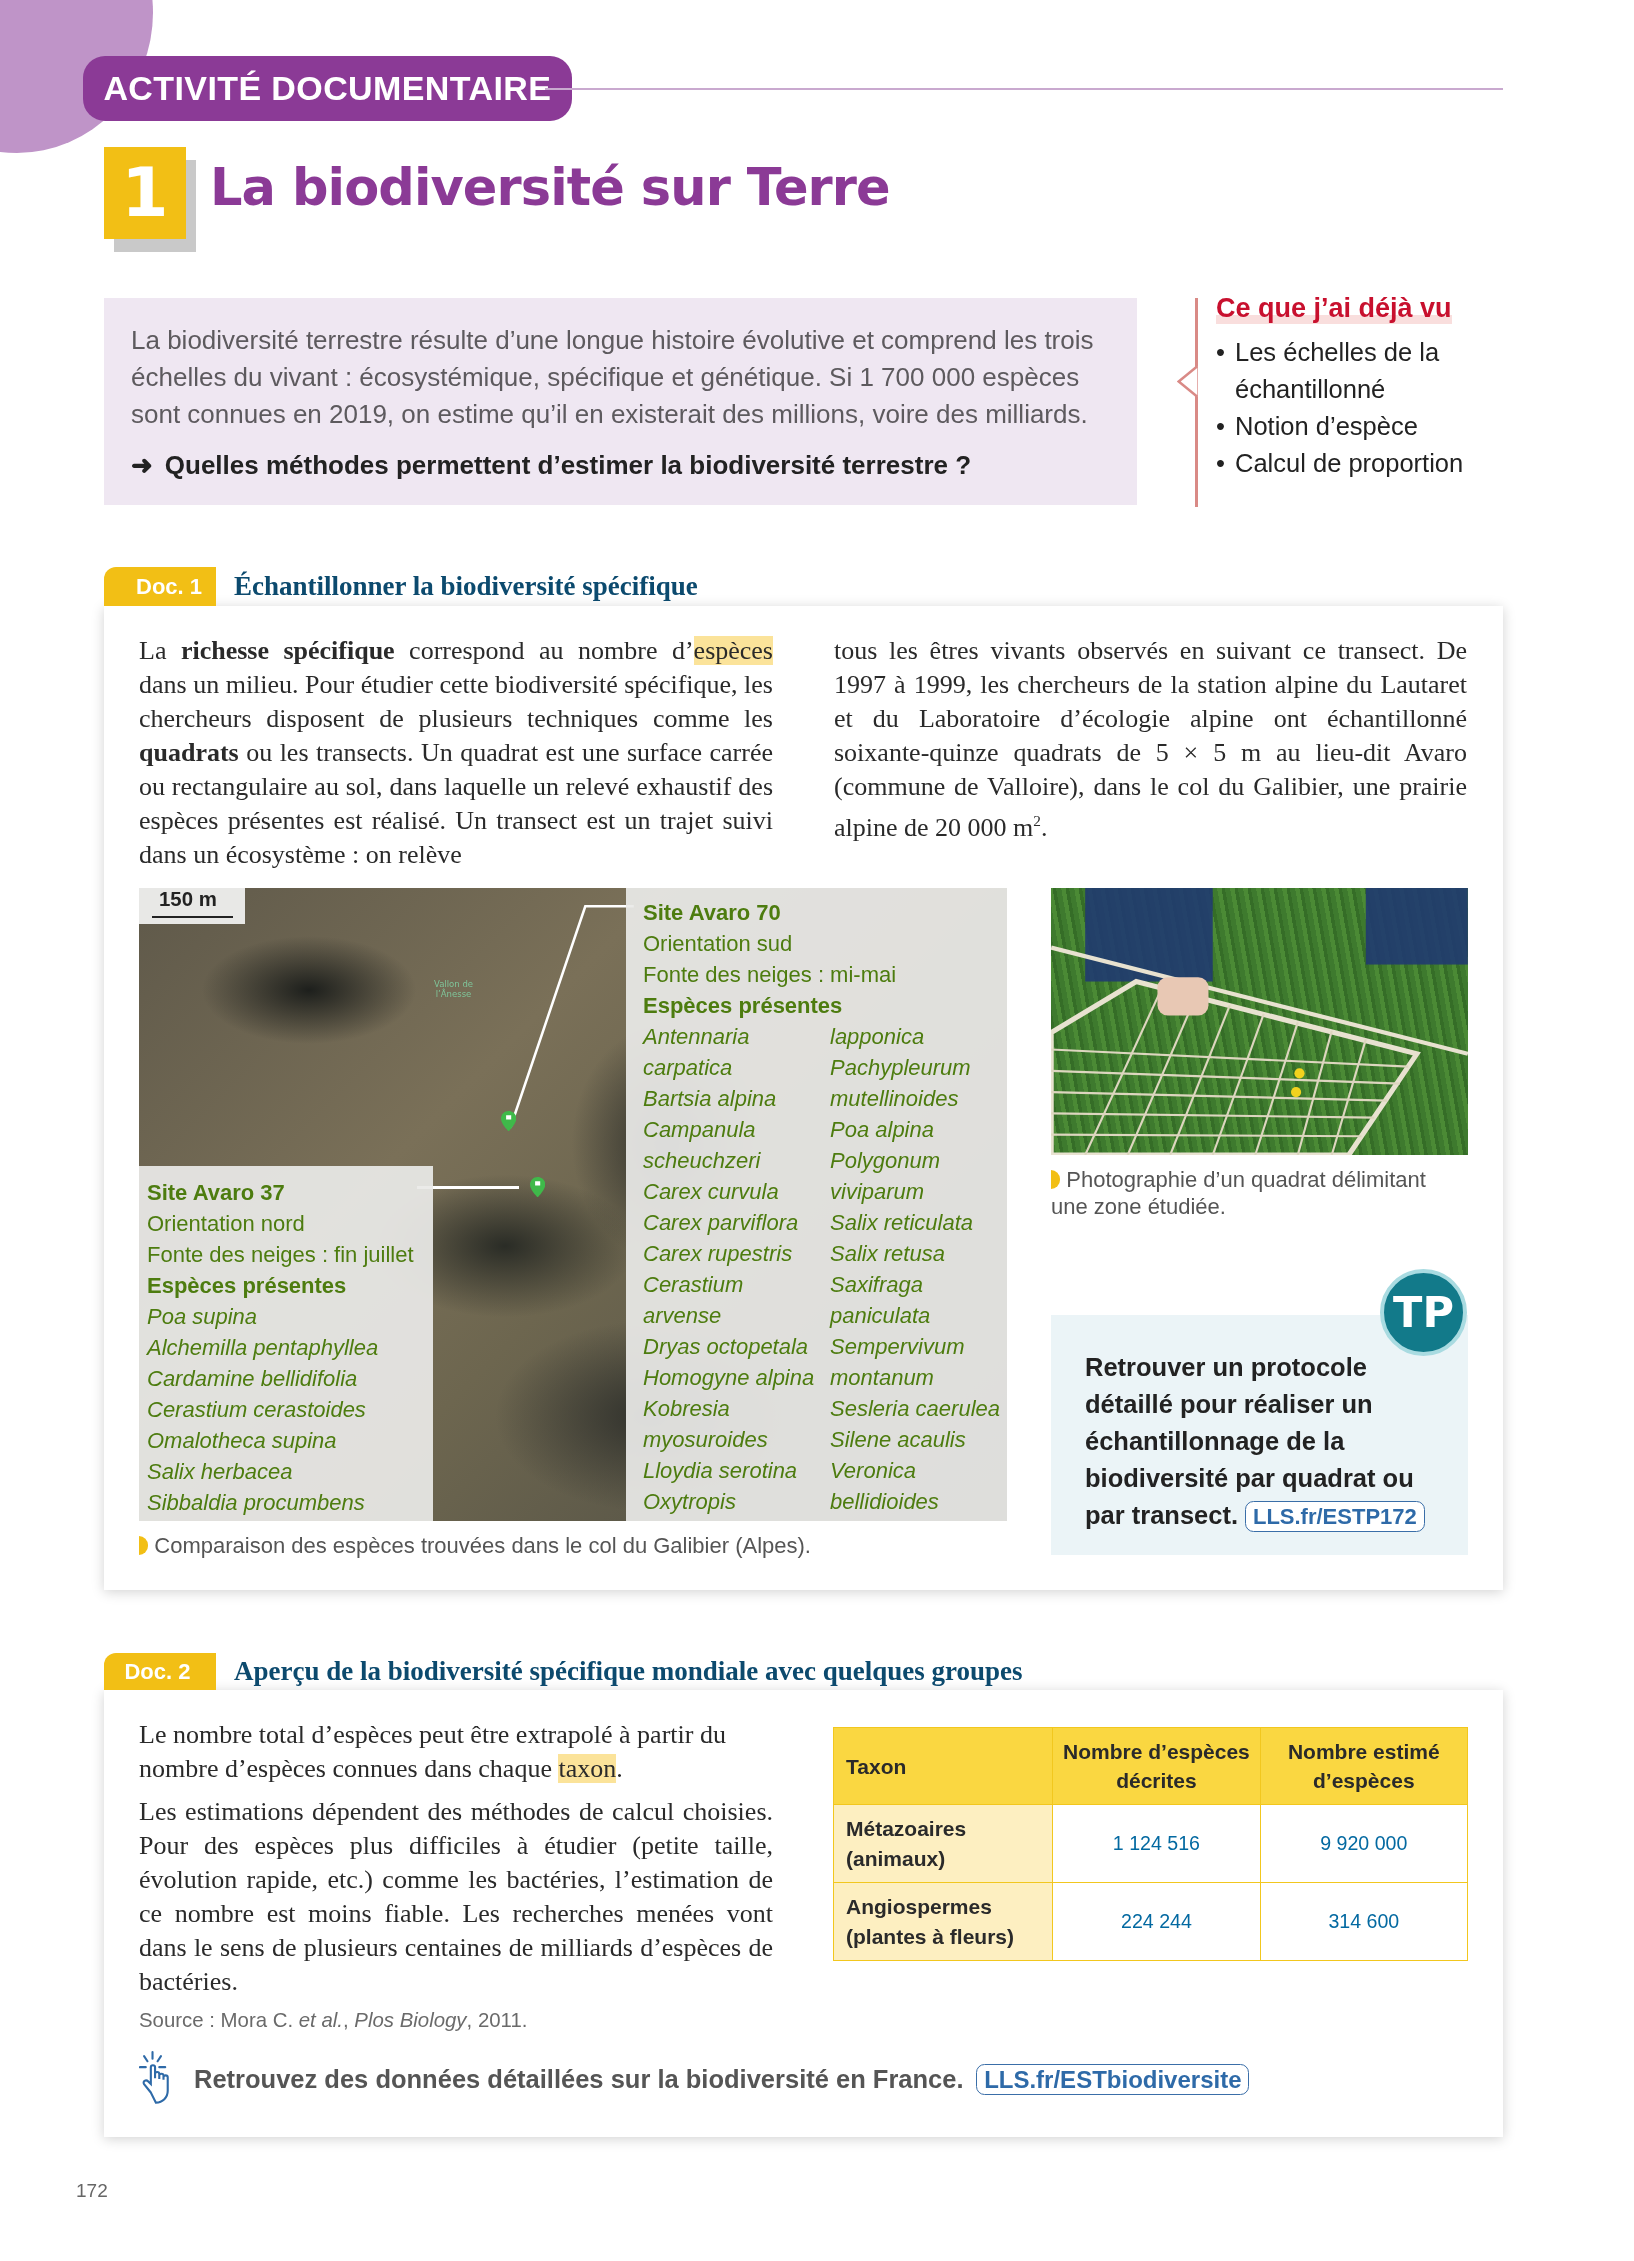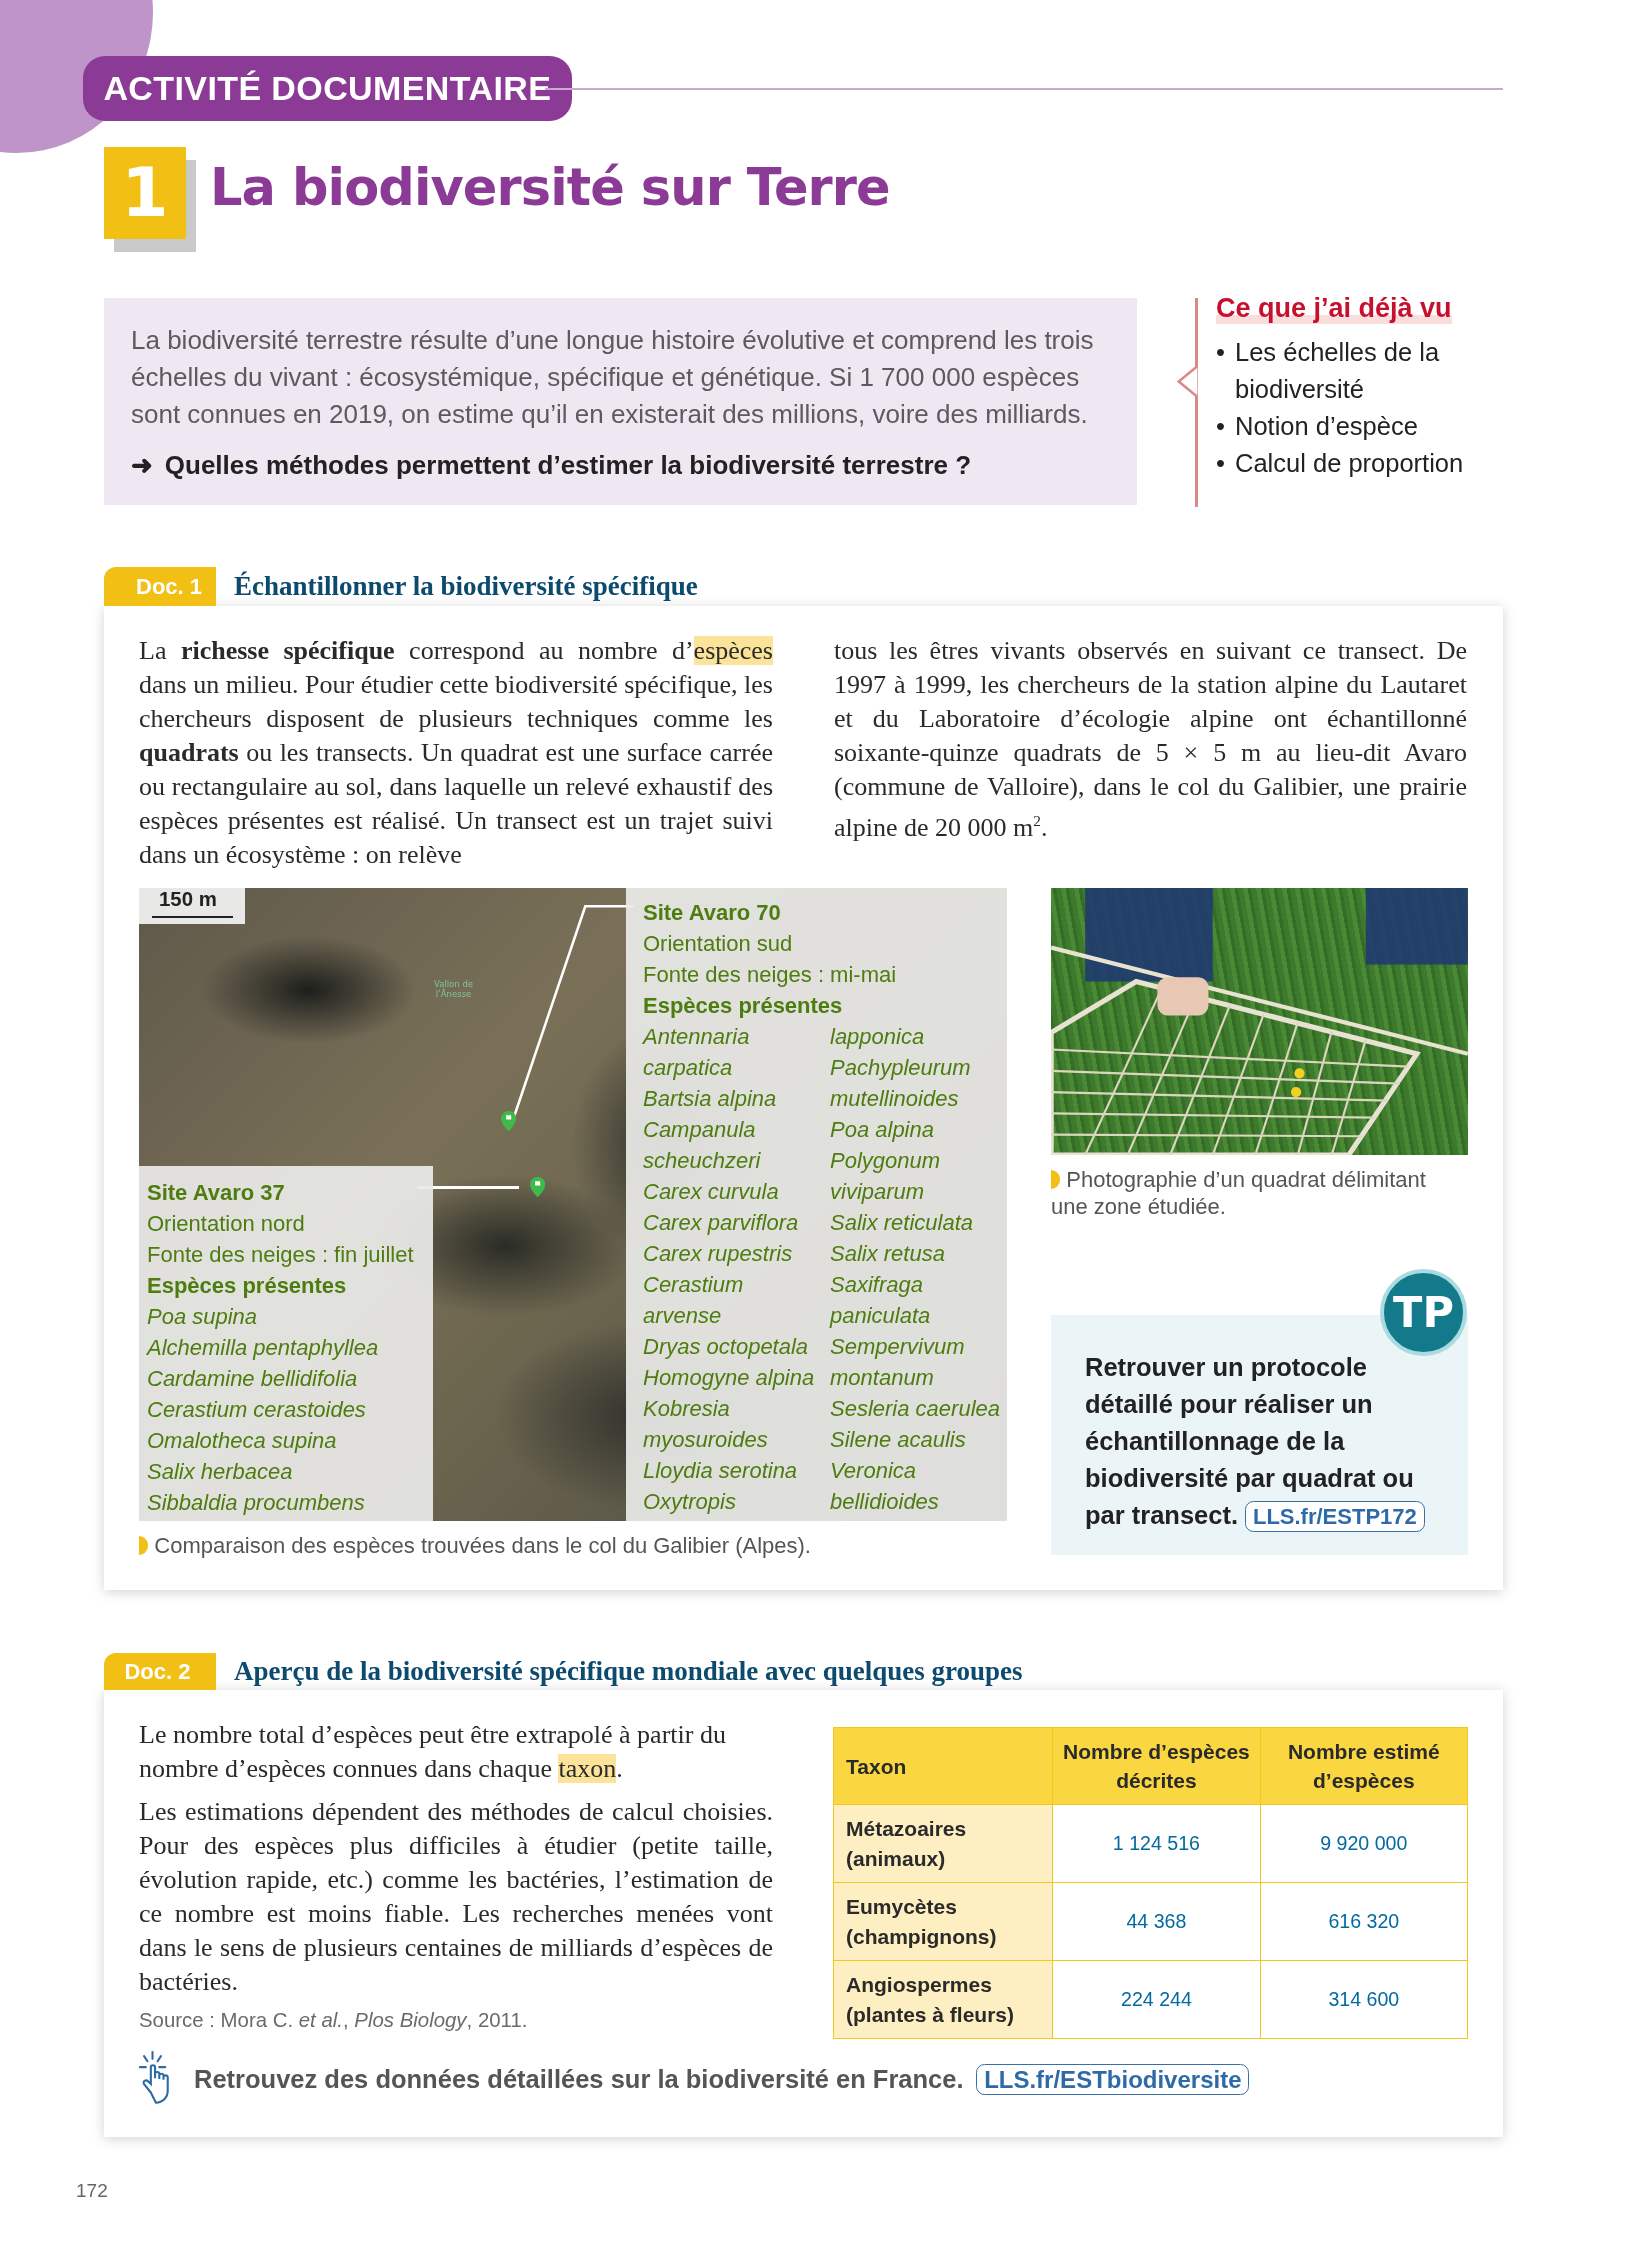--- a/index.html
+++ b/index.html
@@ -102,21 +102,21 @@
     <span class="arrow">➜</span><span>Quelles méthodes permettent d’estimer la biodiversité terrestre ?</span>
   </p>
 </div>
 
 <div class="abs seen-line"></div>
 <svg class="abs seen-notch" viewBox="0 0 26 36">
   <polyline points="24,0 2,18 24,36" fill="#fff" stroke="#d98a86" stroke-width="3"></polyline>
 </svg>
 <div class="abs seen-title">Ce que j’ai déjà vu</div>
 <ul class="abs seen-list">
-  <li>Les échelles de la biodiversité</li>
+  <li>Les échelles de la échantillonné</li>
   <li>Notion d’espèce</li>
   <li>Calcul de proportion</li>
 </ul>
 
 <div class="abs doc-card" style="left:104px; top:606px; width:1399px; height:984px;"></div>
 <div class="abs doc-tab" style="left:104px; top:567px;padding-left:32px;">Doc. 1</div>
 <div class="abs doc-title" style="left:234px; top:567px; line-height:39px;">Échantillonner la biodiversité spécifique</div>
 
 <p class="abs serif-text" style="left:139px; top:634px; width:634px;">
   <span>La </span><b>richesse spécifique</b><span> correspond au nombre d’</span><span class="hl">espèces</span><span> dans un milieu. Pour étudier cette biodiversité spécifique, les chercheurs disposent de plusieurs techniques comme les </span><b>quadrats</b><span> ou les transects. Un quadrat est une surface carrée ou rectangulaire au sol, dans laquelle un relevé exhaustif des espèces présentes est réalisé. Un transect est un trajet suivi dans un écosystème : on relève</span>
@@ -273,25 +273,20 @@
       <th class="num">Nombre estimé d’espèces</th>
     </tr>
   </thead>
   <tbody>
     <tr style="height:77px;">
       <td class="name">Métazoaires (animaux)</td>
       <td class="val">1 124 516</td>
       <td class="val">9 920 000</td>
     </tr>
     <tr style="height:77px;">
-      <td class="name">Eumycètes (champignons)</td>
-      <td class="val">44 368</td>
-      <td class="val">616 320</td>
-    </tr>
-    <tr style="height:77px;">
       <td class="name">Angiospermes (plantes à fleurs)</td>
       <td class="val">224 244</td>
       <td class="val">314 600</td>
     </tr>
   </tbody>
 </table>
 
 <div class="abs" style="left:139px; top:2050px; display:flex; align-items:center; gap:6px;">
   <svg width="49" height="58" viewBox="0 0 58 68">
     <g stroke="#2e6aa8" stroke-width="2.5" fill="none" stroke-linecap="round">

